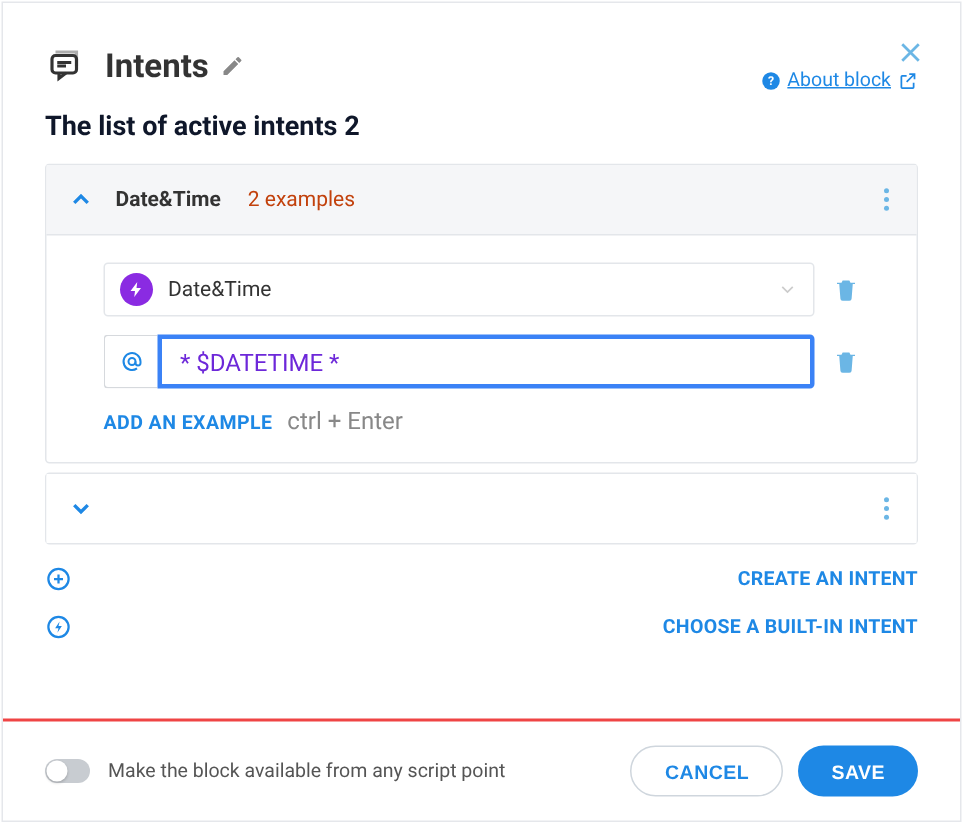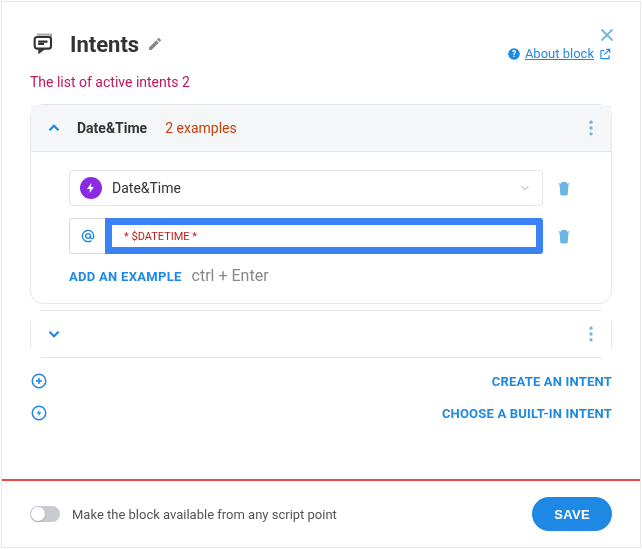--- a/index.html
+++ b/index.html
@@ -5,39 +5,39 @@
 * { box-sizing: border-box; margin: 0; padding: 0; }
 body { font-family: -apple-system, BlinkMacSystemFont, "Segoe UI", Roboto, sans-serif; background: #fff; width: 642px; height: 549px; position: relative; }
 .modal { border: 1px solid #e5e7eb; width: 640px; height: 547px; margin: 1px; display: flex; flex-direction: column; }
 .header { padding: 28px 28px 10px 28px; display: flex; align-items: center; position: relative; }
 .header-icon { width: 28px; height: 28px; color: #333; margin-right: 12px; }
 .title { font-size: 22px; font-weight: 700; color: #333; }
 .edit-icon { width: 16px; height: 16px; margin-left: 8px; color: #888; cursor: pointer; }
 .close-btn { position: absolute; top: 22px; right: 22px; width: 22px; height: 22px; cursor: pointer; color: #6bb6e5; }
 .about-link { position: absolute; top: 44px; right: 28px; color: #1e88e5; font-size: 13px; text-decoration: underline; display: flex; align-items: center; gap: 4px; }
 .about-link svg { width: 14px; height: 14px; }
-.subtitle { padding: 6px 28px 14px 28px; color: #be185d; font-size: 14px; }
+.subtitle { padding: 6px 28px 14px 28px; color: #0f172a; font-size: 18px; font-weight: bold; }
 .content { padding: 0 28px; flex: 1; overflow: auto; }
-.panel { border: 1px solid #e3e6ea; border-radius: 13px; margin-bottom: 6px; background: #fff; }
+.panel { border: 1px solid #e3e6ea; border-radius: 3px; margin-bottom: 6px; background: #fff; }
 .panel-header { display: flex; align-items: center; padding: 14px 14px; background: #f5f6f8; position: relative; }
 .panel-header.white { background: #fff; }
 .chevron { width: 18px; height: 18px; color: #1e88e5; margin-right: 14px; }
 .panel-name { font-weight: 700; font-size: 14px; color: #333; margin-right: 18px; }
 .panel-sub { color: #c2410c; font-size: 14px; }
 .kebab { position: absolute; right: 10px; top: 50%; transform: translateY(-50%); width: 20px; height: 20px; cursor: pointer; color: #6bb6e5; }
 .panel-body { padding: 18px 38px 18px 38px; border-top: 1px solid #e3e6ea; }
 .row { display: flex; align-items: center; margin-bottom: 12px; gap: 0; }
 .pill { width: 28px; height: 28px; border-radius: 50%; display: flex; align-items: center; justify-content: center; flex-shrink: 0; }
 .pill.purple { background: #8a2be2; }
 .pill.blue-outline { border: 1px solid #d6d9dd; background: #fff; color: #1e88e5; border-right: none; border-radius: 3px 0 0 3px; height: 36px; width: 36px; }
 .select-box { flex: 1; height: 36px; border: 1px solid #e3e6ea; border-radius: 3px; display: flex; align-items: center; padding: 0 10px; background: #fff; position: relative; }
 .select-box .pill.purple { width: 22px; height: 22px; margin-right: 10px; }
 .select-caret { margin-left: auto; color: #ccc; width: 14px; height: 14px; }
 .select-label { font-size: 14px; color: #333; }
-.text-box { flex: 1; height: 36px; border: 7px solid #3b82f6; border-radius: 0 3px 3px 0; display: flex; align-items: center; padding: 0 12px; font-size: 11px; color: #b91c1c; background: #fff; }
+.text-box { flex: 1; height: 36px; border: 3px solid #3b82f6; border-radius: 0 3px 3px 0; display: flex; align-items: center; padding: 0 12px; font-size: 16px; color: #6d28d9; background: #fff; }
 .pill.blue-outline svg { width: 16px; height: 16px; }
 .trash { width: 18px; height: 18px; color: #6bb6e5; margin-left: 12px; cursor: pointer; flex-shrink: 0; }
 .add-example { color: #1e88e5; font-weight: 700; font-size: 13px; letter-spacing: 0.3px; }
 .hint { color: #888; font-size: 16px; margin-left: 6px; font-weight: 400; }
 .link-row { display: flex; align-items: center; color: #1e88e5; font-weight: 700; font-size: 13px; letter-spacing: 0.2px; margin-top: 14px; cursor: pointer; justify-content: space-between; }
 .link-row svg { width: 18px; height: 18px; margin-right: 6px; }
 .footer { border-top: 2px solid #ef4444; padding: 16px 28px; display: flex; align-items: center; }
 .toggle { width: 30px; height: 16px; background: #c8ccd1; border-radius: 10px; position: relative; margin-right: 12px; cursor: pointer; }
 .toggle::after { content: ""; position: absolute; left: 1px; top: 1px; width: 14px; height: 14px; background: #fff; border-radius: 50%; box-shadow: 0 1px 2px rgba(0,0,0,0.2); }
 .toggle-label { font-size: 13px; color: #555; flex: 1; }
@@ -162,16 +162,17 @@
           <path d="M13 7l-4 6h3l-1 4 4-6h-3l1-4z" fill="currentColor" stroke="none"></path>
         </svg>
       <span>CHOOSE A BUILT-IN INTENT</span>
     </div>
 
   </div>
 
   <div class="footer">
     <div class="toggle"></div>
     <span class="toggle-label">Make the block available from any script point</span>
+    <button class="btn btn-cancel">CANCEL</button>
     <button class="btn btn-save">SAVE</button>
   </div>
 
 </div>
 
 </body></html>

